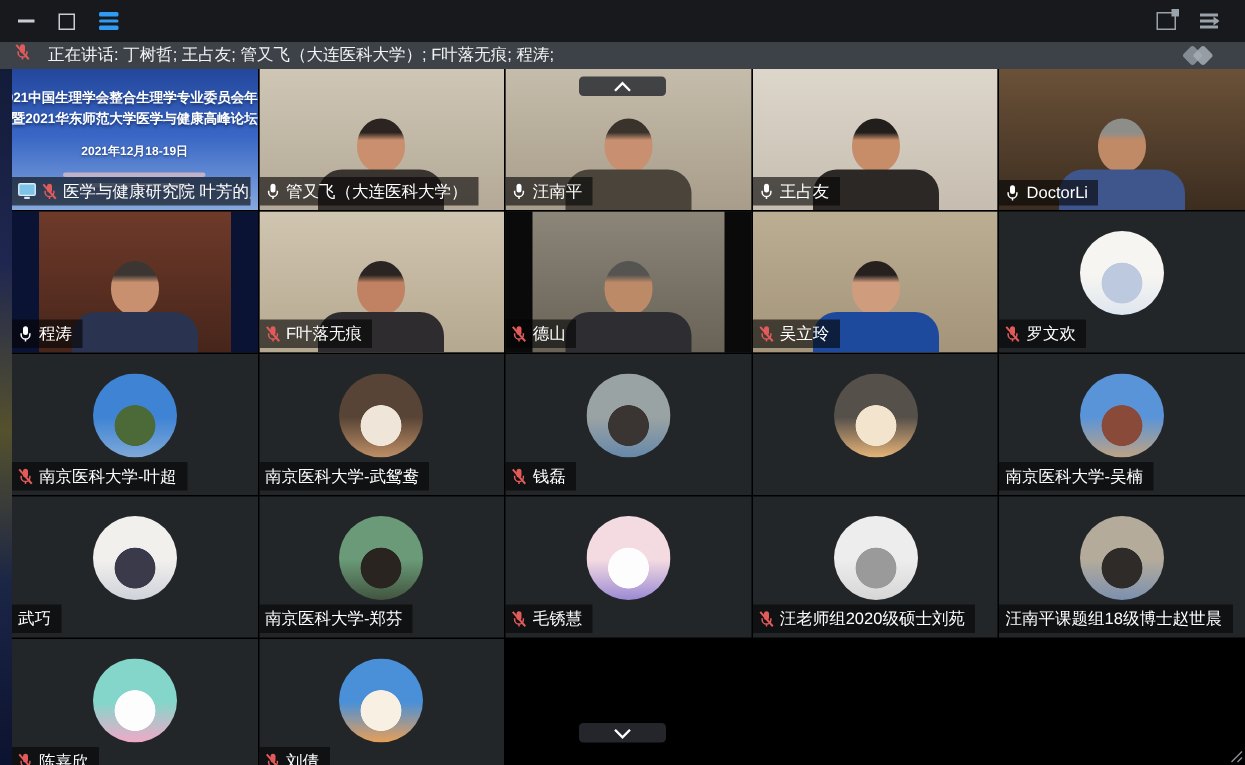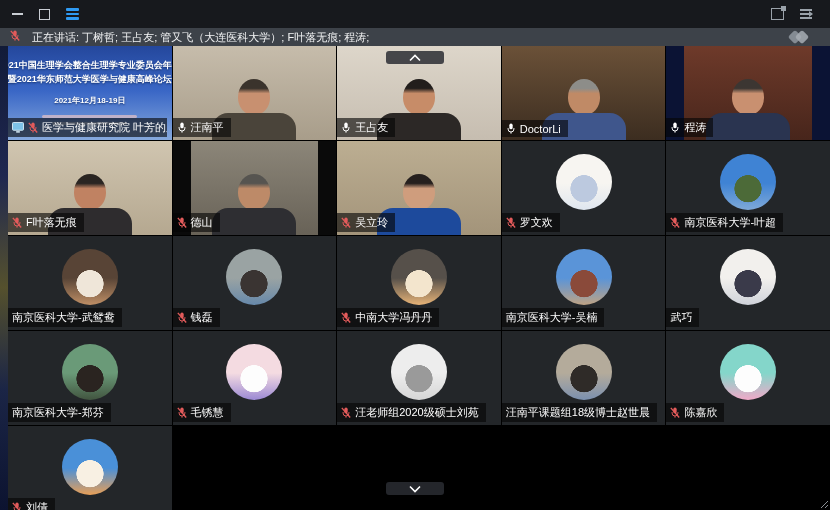--- a/index.html
+++ b/index.html
@@ -126,20 +126,34 @@
           <svg width="10" height="13" viewBox="0 0 12 14">
             <rect x="4" y="1" width="4" height="7" rx="2" fill="#e25b5b"></rect>
             <path d="M2.5 6.5v1.2a3.5 3.5 0 0 0 7 0V6.5" stroke="#e25b5b" stroke-width="1.2" fill="none"></path>
             <line x1="6" y1="11.2" x2="6" y2="13.2" stroke="#e25b5b" stroke-width="1.2"></line>
             <line x1="1" y1="1.5" x2="11" y2="13" stroke="#e25b5b" stroke-width="1.6"></line>
           </svg>
           <span>医学与健康研究院 叶芳的屏幕共享</span>
         </div>
       </div>
       <div class="tile">
+        <div class="vid" style="--b1:#cfc6b6;--b2:#b4a996;">
+          <div class="head" style="--skin:#c98f6e;--hair:#2b2420"></div>
+          <div class="torso" style="background:#3a3431"></div>
+        </div>
+        <div class="lab">
+          <svg width="10" height="13" viewBox="0 0 12 14">
+            <rect x="4" y="1" width="4" height="7" rx="2" fill="#ffffff"></rect>
+            <path d="M2.5 6.5v1.2a3.5 3.5 0 0 0 7 0V6.5" stroke="#ffffff" stroke-width="1.2" fill="none"></path>
+            <line x1="6" y1="11.2" x2="6" y2="13.2" stroke="#ffffff" stroke-width="1.2"></line>
+          </svg>
+          <span>管又飞（大连医科大学）</span>
+        </div>
+      </div>
+      <div class="tile">
         <div class="vid" style="--b1:#c6bcab;--b2:#a89d8a;">
           <div class="head" style="--skin:#c89070;--hair:#3a332c"></div>
           <div class="torso" style="background:#4a443a"></div>
         </div>
         <div class="lab">
           <svg width="10" height="13" viewBox="0 0 12 14">
             <rect x="4" y="1" width="4" height="7" rx="2" fill="#ffffff"></rect>
             <path d="M2.5 6.5v1.2a3.5 3.5 0 0 0 7 0V6.5" stroke="#ffffff" stroke-width="1.2" fill="none"></path>
             <line x1="6" y1="11.2" x2="6" y2="13.2" stroke="#ffffff" stroke-width="1.2"></line>
           </svg>
@@ -272,29 +286,20 @@
             <rect x="4" y="1" width="4" height="7" rx="2" fill="#e25b5b"></rect>
             <path d="M2.5 6.5v1.2a3.5 3.5 0 0 0 7 0V6.5" stroke="#e25b5b" stroke-width="1.2" fill="none"></path>
             <line x1="6" y1="11.2" x2="6" y2="13.2" stroke="#e25b5b" stroke-width="1.2"></line>
             <line x1="1" y1="1.5" x2="11" y2="13" stroke="#e25b5b" stroke-width="1.6"></line>
           </svg>
           <span>钱磊</span>
         </div>
       </div>
       <div class="tile">
         <div class="ava" style="background:radial-gradient(circle at 50% 62%, #f3e5cd 0 30%, rgba(0,0,0,0) 31%),linear-gradient(180deg,#56504a 0 52%,#e7b478 100%)"></div>
-        <div class="lab">
-          <svg width="10" height="13" viewBox="0 0 12 14">
-            <rect x="4" y="1" width="4" height="7" rx="2" fill="#e25b5b"></rect>
-            <path d="M2.5 6.5v1.2a3.5 3.5 0 0 0 7 0V6.5" stroke="#e25b5b" stroke-width="1.2" fill="none"></path>
-            <line x1="6" y1="11.2" x2="6" y2="13.2" stroke="#e25b5b" stroke-width="1.2"></line>
-            <line x1="1" y1="1.5" x2="11" y2="13" stroke="#e25b5b" stroke-width="1.6"></line>
-          </svg>
-          <span>中南大学冯丹丹</span>
-        </div>
       </div>
       <div class="tile">
         <div class="ava" style="background:radial-gradient(circle at 50% 62%, #8a4a3a 0 30%, rgba(0,0,0,0) 31%),linear-gradient(180deg,#5a94d8 0 52%,#bfa384 100%)"></div>
         <div class="lab">
           <span>南京医科大学-吴楠</span>
         </div>
       </div>
       <div class="tile">
         <div class="ava" style="background:radial-gradient(circle at 50% 62%, #3a3a4a 0 30%, rgba(0,0,0,0) 31%),linear-gradient(180deg,#f2f0ed 0 52%,#cfd2da 100%)"></div>
         <div class="lab">

